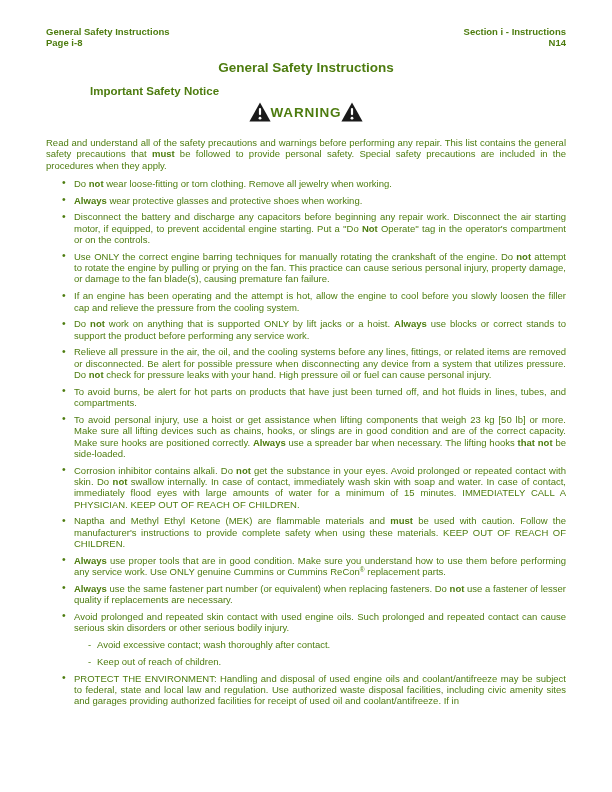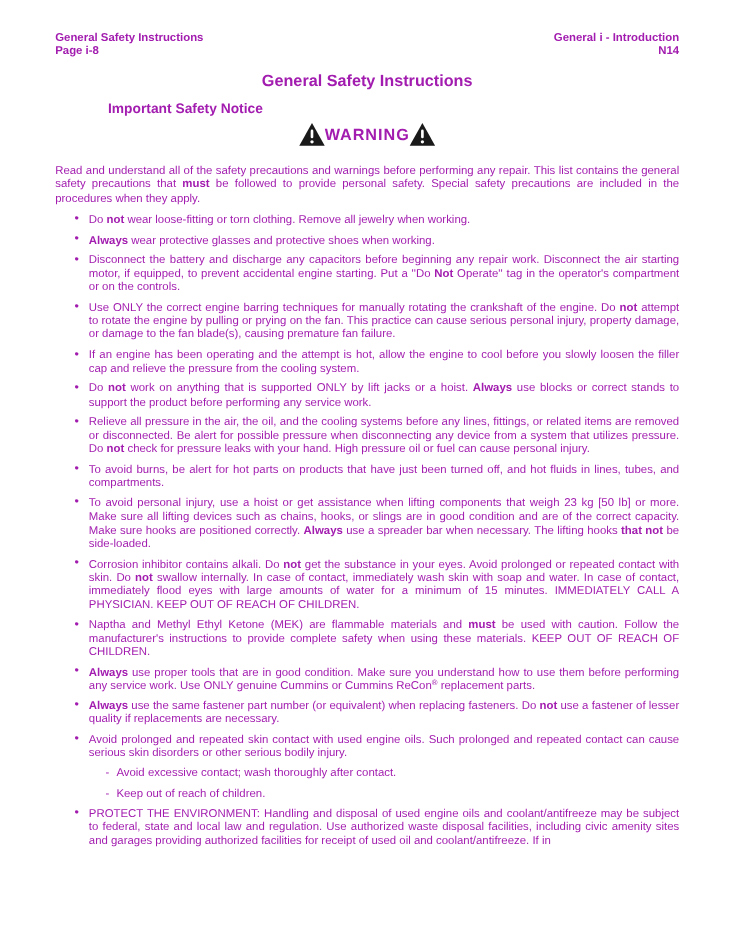--- a/index.html
+++ b/index.html
@@ -2,21 +2,21 @@
 <html><head>
 <meta charset="utf-8">
 <style>
   html, body { margin: 0; padding: 0; background: #e8e8e8; }
   .page {
     position: relative;
     width: 612px;
     height: 792px;
     margin: 0 auto;
     background: #ffffff;
-    color: #a21caf;
+    color: #4d7c0f;
     font-family: "Liberation Sans", "DejaVu Sans", sans-serif;
     box-sizing: border-box;
     padding: 27px 46px 0 46px;
     overflow: hidden;
   }
   .hdr { display: flex; justify-content: space-between; font-size: 9.5px; line-height: 10.5px; font-weight: bold; }
   .hdr-right { text-align: right; }
   .title { text-align: center; font-weight: bold; font-size: 13.5px; margin-top: 12px; }
   .subtitle { font-weight: bold; font-size: 11.5px; margin-top: 10px; padding-left: 44px; }
   .warning { display: flex; align-items: center; justify-content: center; gap: 0; margin-top: 5px; }
@@ -35,21 +35,21 @@
 <body>
 
 <div class="page">
 
   <div class="hdr">
     <div class="hdr-left">
       <div>General Safety Instructions</div>
       <div>Page i-8</div>
     </div>
     <div class="hdr-right">
-      <div>General i - Introduction</div>
+      <div>Section i - Instructions</div>
       <div>N14</div>
     </div>
   </div>
 
   <div class="title">General Safety Instructions</div>
 
   <div class="subtitle">Important Safety Notice</div>
 
   <div class="warning">
     <span class="tri">

